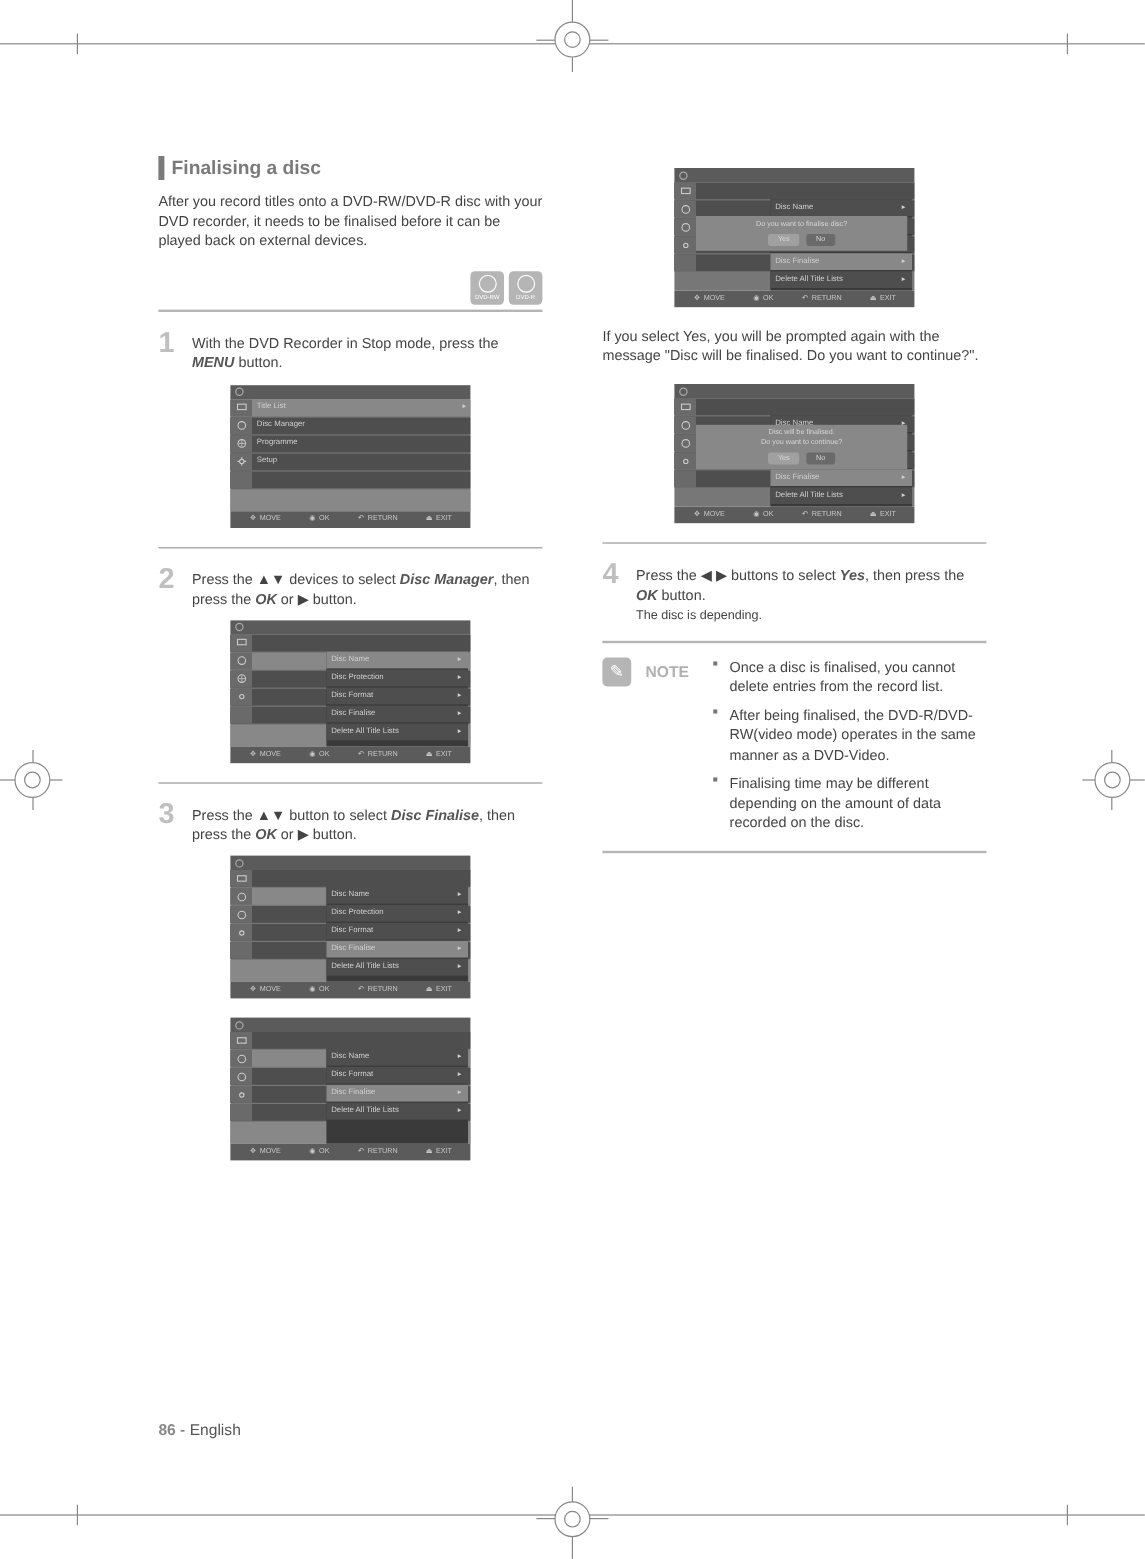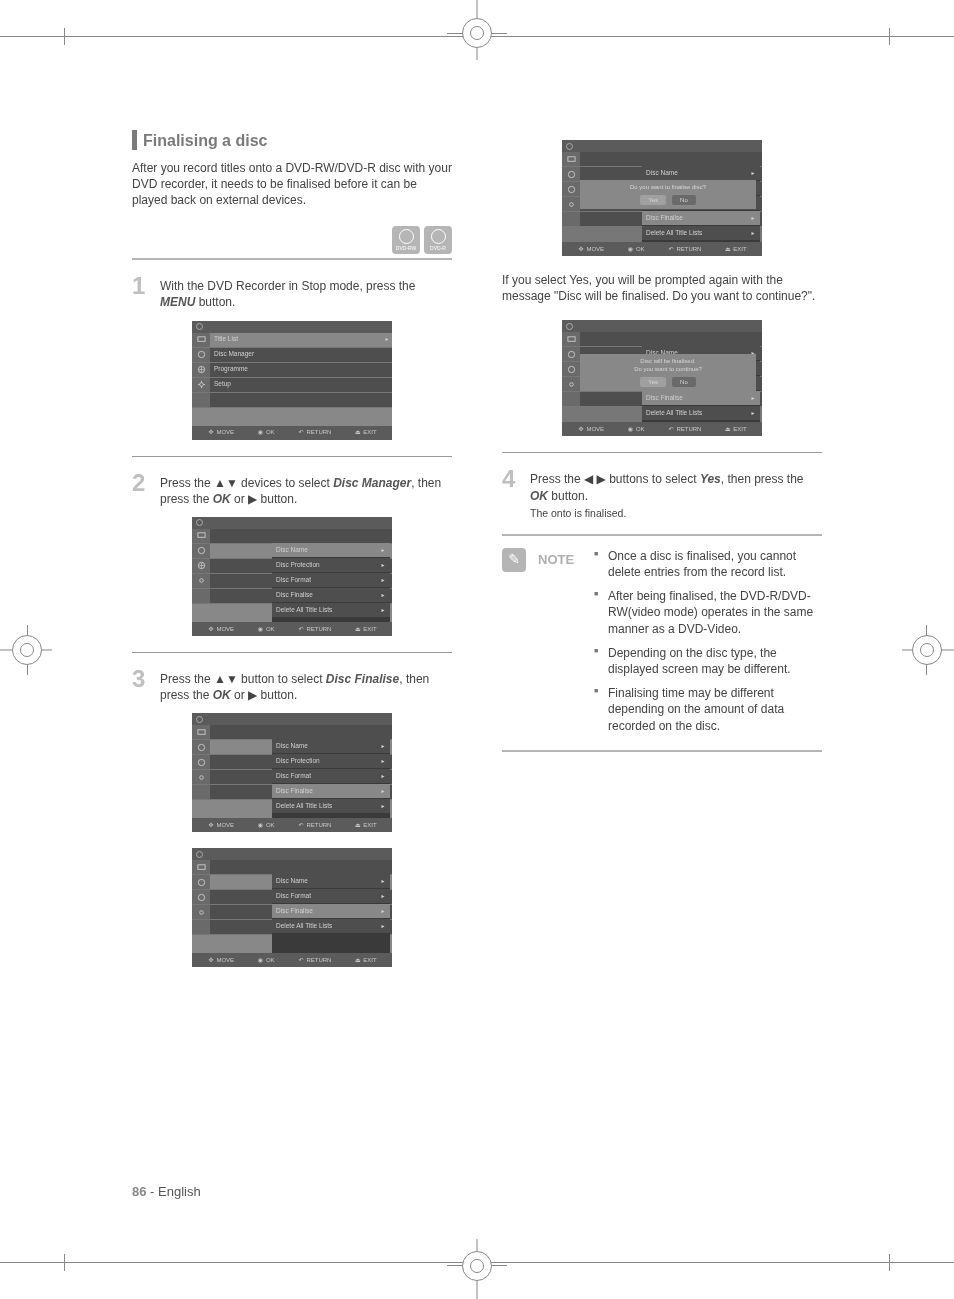--- a/index.html
+++ b/index.html
@@ -631,33 +631,32 @@
           </span>
       </div>
     </div>
 
     <div class="divider"></div>
 
     <div class="step">
       <div class="step-num">4</div>
       <div class="step-text">
         <span>Press the ◀ ▶ buttons to select </span><span class="italic">Yes</span><span>, then press the </span><span class="italic">OK</span><span> button.</span>
-        <div class="substep" style="margin-top:2px;">The onto is finalised.</div>
+        <div class="substep" style="margin-top:2px;">The disc is depending.</div>
       </div>
     </div>
 
     <div class="hr-foot" style="margin:14px 0 0;"></div>
 
     <div class="note-row">
       <div class="note-icon">✎</div>
       <div class="note-label">NOTE</div>
       <ul class="note-list">
         <li>Once a disc is finalised, you cannot delete entries from the record list.</li>
         <li>After being finalised, the DVD-R/DVD-RW(video mode) operates in the same manner as a DVD-Video.</li>
-        <li>Depending on the disc type, the displayed screen may be different.</li>
         <li>Finalising time may be different depending on the amount of data recorded on the disc.</li>
       </ul>
     </div>
     <div class="hr-foot"></div>
   </div>
 </div>
 
 <div class="page-num">
   <b>86</b> <span>- English</span>
 </div>

